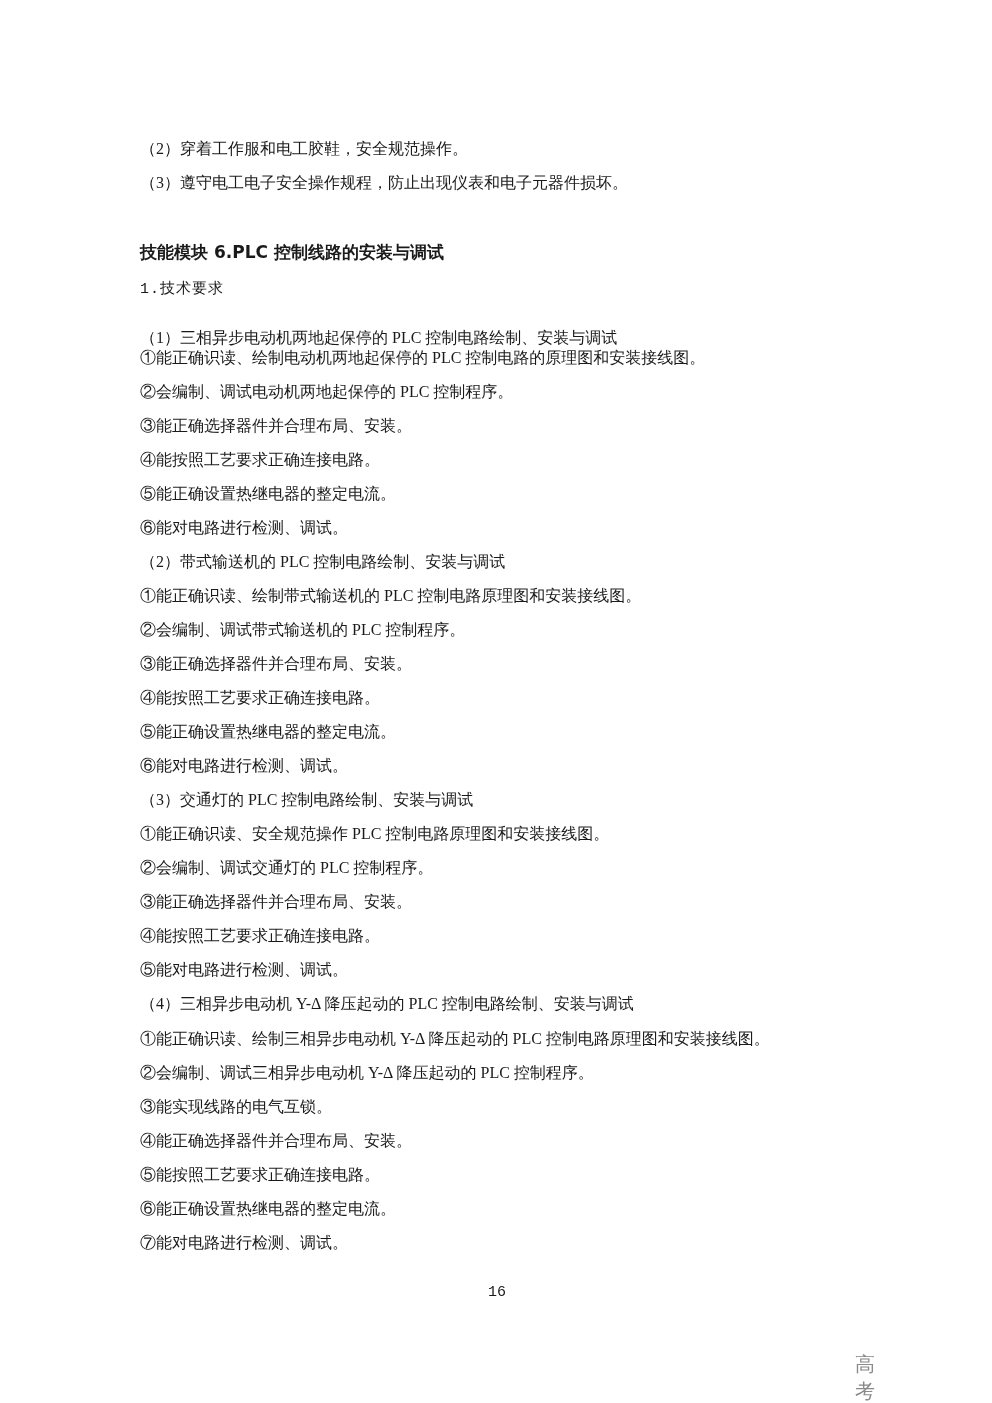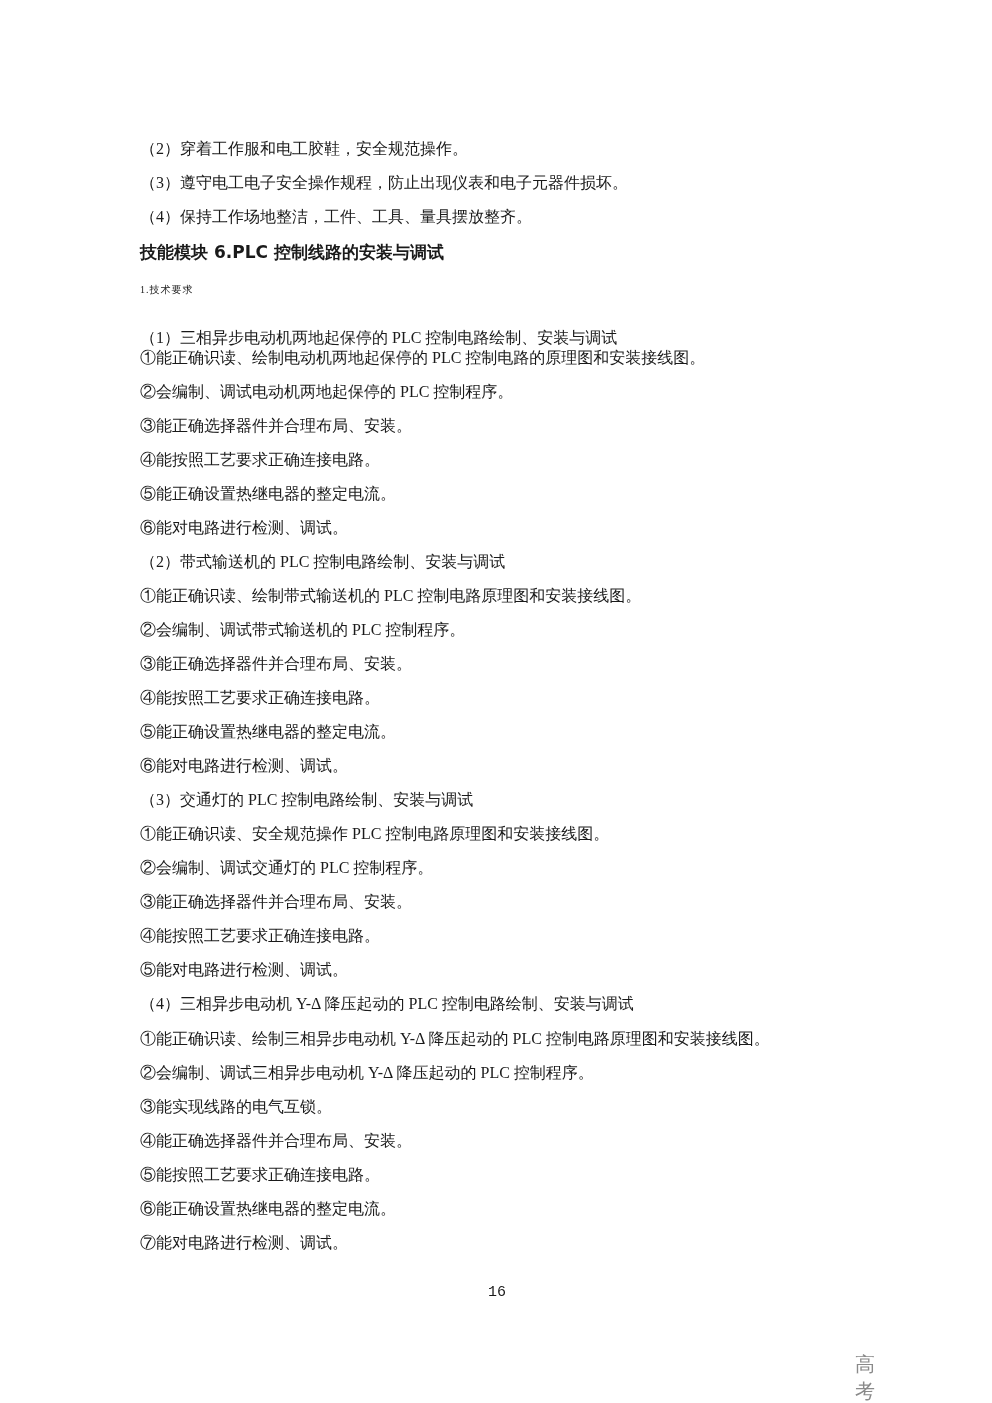--- a/index.html
+++ b/index.html
@@ -1,32 +1,31 @@
 <!DOCTYPE html>
 <html><head>
 <meta charset="utf-8">
 <style>
   html, body { margin: 0; padding: 0; background: #ffffff; }
   body { width: 992px; height: 1403px; position: relative; overflow: hidden;
          font-family: "Liberation Serif", "DejaVu Serif", serif; color: #1a1a1a; }
   .page { position: absolute; left: 0; top: 0; width: 876px; height: 1403px; }
   .line { position: absolute; left: 140px; font-size: 16px; line-height: 20px; white-space: nowrap; }
   .heading { font-family: "DejaVu Sans", sans-serif; font-weight: bold; font-size: 17px; }
-  .sub { font-size: 10px; letter-spacing: 1px; }
+  .sub { font-size: 15px; letter-spacing: 1px; font-family: Liberation Mono, monospace; }
   .page-number { position: absolute; top: 1284px; left: 488px; font-size: 15px; font-family: Liberation Mono, monospace; }
   .watermark { position: absolute; top: 1351px; left: 855px; font-size: 20px; color: #8a8a8a;
                font-family: "DejaVu Sans", sans-serif; letter-spacing: 1px; }
 </style>
 </head>
 <body>
 
 <div class="page">
   <div class="line" style="top:139px">（2）穿着工作服和电工胶鞋，安全规范操作。</div>
   <div class="line" style="top:173px">（3）遵守电工电子安全操作规程，防止出现仪表和电子元器件损坏。</div>
-  <div class="line" style="top:207px">（4）保持工作场地整洁，工件、工具、量具摆放整齐。</div>
 
   <div class="line heading" style="top:242px">技能模块 6.PLC 控制线路的安装与调试</div>
   <div class="line sub" style="top:280px">1.技术要求</div>
 
   <div class="line" style="top:328px">（1）三相异步电动机两地起保停的 PLC 控制电路绘制、安装与调试</div>
   <div class="line" style="top:348px">①能正确识读、绘制电动机两地起保停的 PLC 控制电路的原理图和安装接线图。</div>
   <div class="line" style="top:382px">②会编制、调试电动机两地起保停的 PLC 控制程序。</div>
   <div class="line" style="top:416px">③能正确选择器件并合理布局、安装。</div>
   <div class="line" style="top:450px">④能按照工艺要求正确连接电路。</div>
   <div class="line" style="top:484px">⑤能正确设置热继电器的整定电流。</div>

